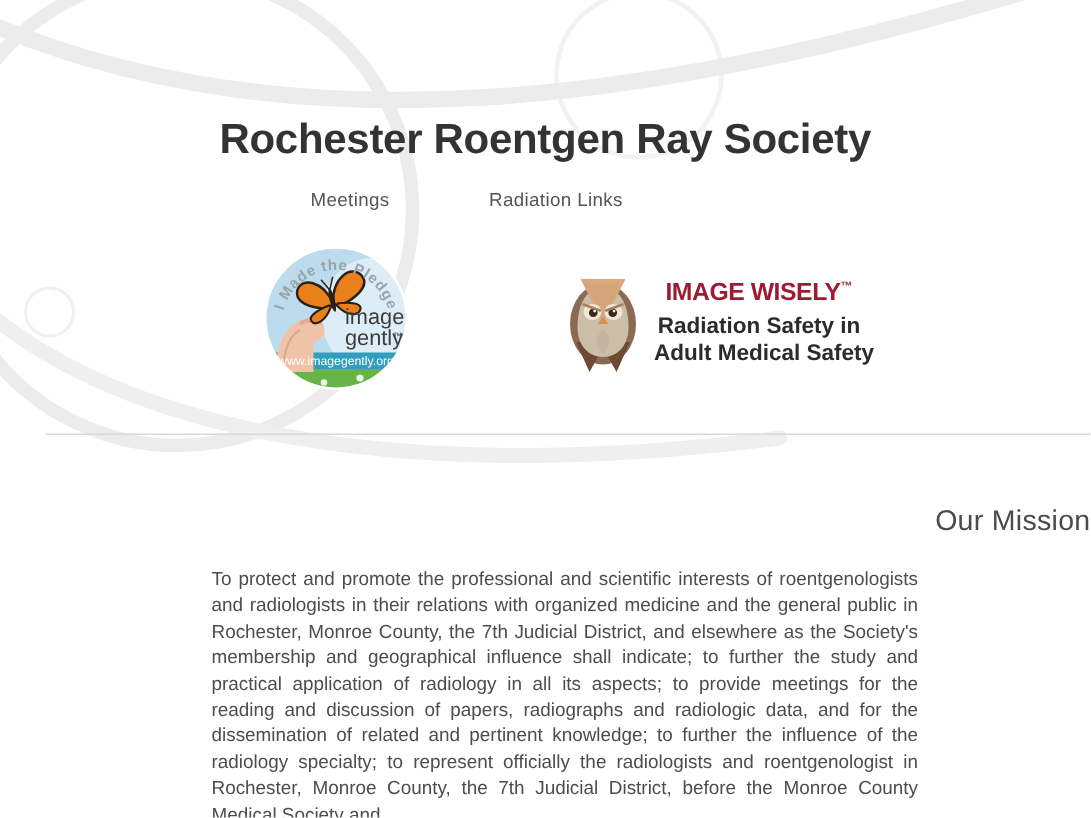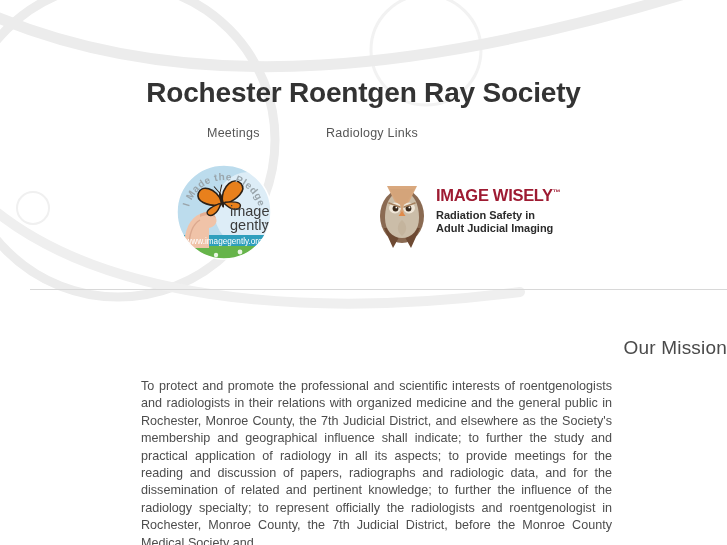--- a/index.html
+++ b/index.html
@@ -93,20 +93,21 @@
   #logo-image-gently svg { display: block; }
 
   
   #logo-image-wisely {
     position: absolute;
     left: 374px;
     top: 18px;
     width: 200px;
     height: 70px;
     cursor: pointer;
+    text-align: center;
   }
   #iw-owl {
     position: absolute;
     left: 0; top: 0;
     width: 56px; height: 70px;
   }
   #iw-text {
     position: absolute;
     left: 62px;
     top: 9px;
@@ -120,21 +121,21 @@
     line-height: 1;
     white-space: nowrap;
   }
   #iw-wordmark .tm {
     font-size: 8px;
     vertical-align: super;
     letter-spacing: 0;
   }
   #iw-tagline {
     margin-top: 5px;
-    font-size: 11px;
+    font-size: 15px;
     font-weight: bold;
     color: #2b2b2b;
     line-height: 1.22;
     white-space: nowrap;
   }
 
   
   #content-divider {
     position: absolute;
     left: 30px;
@@ -188,21 +189,21 @@
 
   <path d="M -20 198 C 90 300, 300 320, 520 292" fill="none" stroke="#efefef" stroke-width="10" stroke-linecap="round"></path>
 </svg>
 
 <div id="page">
 
   <h1 id="site-title">Rochester Roentgen Ray Society</h1>
 
   <nav id="main-nav">
     <a class="nav-item" id="nav-meetings">Meetings</a>
-    <a class="nav-item" id="nav-radiology">Radiology Links</a>
+    <a class="nav-item" id="nav-radiology">Radiation Links</a>
   </nav>
 
   <div id="logo-band">
 
     <div id="logo-image-gently">
       <svg viewBox="0 0 96 96" width="96" height="96">
         <defs>
           <clipPath id="ig-clip">
               <circle cx="48" cy="48" r="47"></circle>
             </clipPath>
@@ -279,21 +280,21 @@
 
         <path d="M 28 42 C 33 46, 34 53, 28 58 C 22 53, 23 46, 28 42 Z" fill="#bfae96" opacity="0.6"></path>
       </svg>
 
       <div id="iw-text">
         <div id="iw-wordmark">
           <span>IMAGE WISELY</span><span class="tm">™</span>
         </div>
         <div id="iw-tagline">
           <div>Radiation Safety in</div>
-          <div>Adult Judicial Imaging</div>
+          <div>Adult Medical Safety</div>
         </div>
       </div>
     </div>
   </div>
 
   <hr id="content-divider">
 
   <h2 id="mission-heading">Our Mission</h2>
 
   <p id="mission-text">To protect and promote the professional and scientific interests of roentgenologists and radiologists in their relations with organized medicine and the general public in Rochester, Monroe County, the 7th Judicial District, and elsewhere as the Society's membership and geographical influence shall indicate; to further the study and practical application of radiology in all its aspects; to provide meetings for the reading and discussion of papers, radiographs and radiologic data, and for the dissemination of related and pertinent knowledge; to further the influence of the radiology specialty; to represent officially the radiologists and roentgenologist in Rochester, Monroe County, the 7th Judicial District, before the Monroe County Medical Society and</p>

